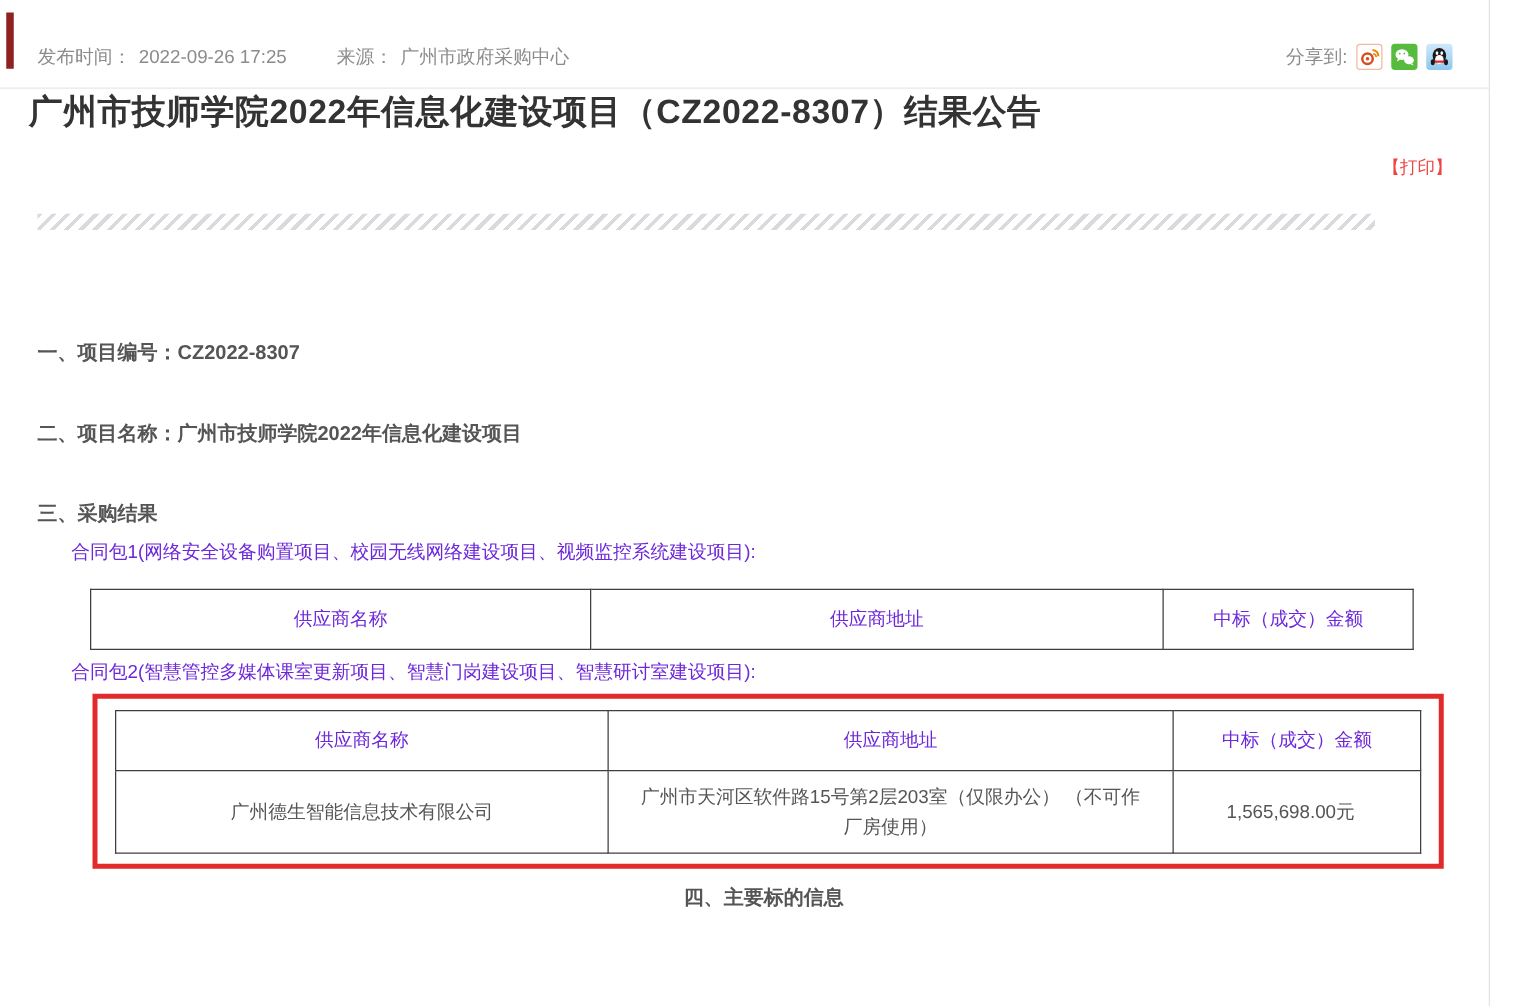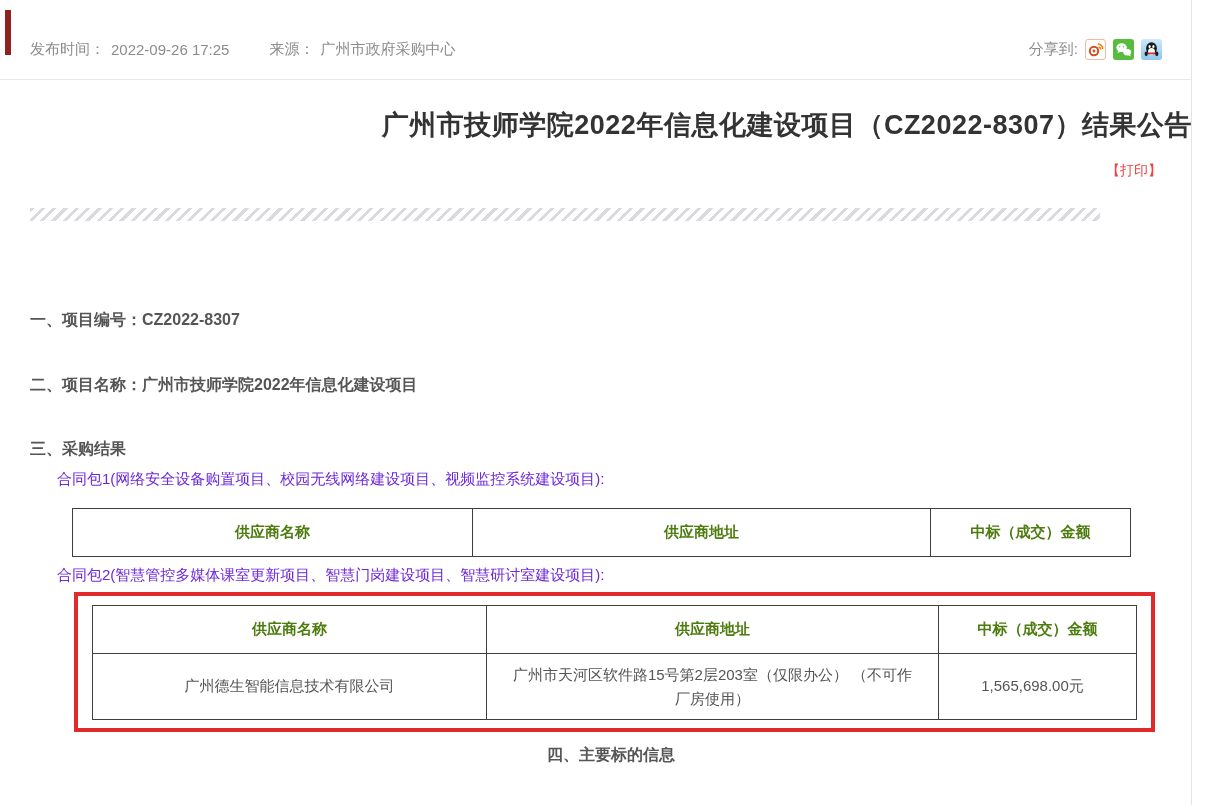--- a/index.html
+++ b/index.html
@@ -3,53 +3,53 @@
 <meta charset="utf-8">
 <style>
   * { margin:0; padding:0; box-sizing:border-box; }
   html,body { width:1218px; height:805px; background:#fff; overflow:hidden;
     font-family:"Liberation Sans","DejaVu Sans",sans-serif; }
   .page { position:relative; width:1218px; height:805px; background:#fff; }
   .content { position:relative; width:1192px; height:805px; }
   .right-edge { position:absolute; left:1191px; top:0; width:1px; height:805px; background:#e4e4e4; }
 
   
-  .meta-bar { position:relative; height:80px; border-bottom:1px solid #e8e8e8;
+  .meta-bar { position:relative; height:71px; border-bottom:1px solid #e8e8e8;
     display:flex; align-items:center; padding:20px 30px 0 30px; color:#8c8c8c; font-size:15px; }
   .meta-left { display:flex; align-items:center; gap:6px; white-space:nowrap; }
   .meta-gap { width:28px; }
   .meta-right { margin-left:auto; display:flex; align-items:center; gap:7px; }
   .share-icon { width:21px; height:21px; border-radius:3px; display:inline-block; }
   .icon-weibo { background:#fff; border:1px solid #f0b9a0; }
   .icon-wechat { background:#57bb3e; }
   .icon-qq { background:linear-gradient(#cfe9fb,#8ec6ee); }
   .red-marker { position:absolute; left:5px; top:10px; width:6px; height:45px; background:#8f2121; }
 
   
-  .title-row { margin-top:27px; text-align:right; }
+  .title-row { text-align:left;padding-left:23px; }
   .title { font-size:27px; font-weight:bold; color:#333; letter-spacing:0.5px; }
   .print-row { margin-top:18px; text-align:right; padding-right:30px; }
   .print-btn { font-size:14px; color:#ef4444; cursor:pointer; }
 
   
   .hatch { margin:28px 92px 0 30px; height:13px;
     background:repeating-linear-gradient(135deg,#d9d9de 0 3px,#ffffff 3px 8px); }
 
   
   .sec-h { margin-left:30px; font-size:16px; font-weight:bold; color:#555; line-height:22px; }
   .sec-1 { margin-top:88px; }
   .sec-2 { margin-top:43px; }
   .sec-3 { margin-top:42px; }
   .pkg-intro { margin:8px 0 0 57px; font-size:15px; color:#6d28d9; line-height:22px; }
   .pkg-intro.second { margin-top:7px; }
 
   
   table.result { border-collapse:collapse; table-layout:fixed; background:#fff; }
   table.result th, table.result td { border:1px solid #3f3f3f; font-size:15px; text-align:center; vertical-align:middle; }
-  table.result th { height:48px; font-weight:bold; color:#4d7c0f; }
+  table.result th { height:48px; font-weight:normal; color:#6d28d9; }
   table.result td { color:#555; }
   .t1 { margin:18px 0 0 72px; width:1058px; }
   .t1 td { height:38px; }
   .t2 { width:1044px; }
   .t2 td { height:66px; }
   td.amount { text-align:right; padding-right:10px; }
   td.addr { padding:6px 24px; line-height:24px; }
 
   .hl-box { margin:6px 0 0 74px; display:inline-block; border:4px solid #e12b2b; padding:9px 14px 8px 14px; }
 

